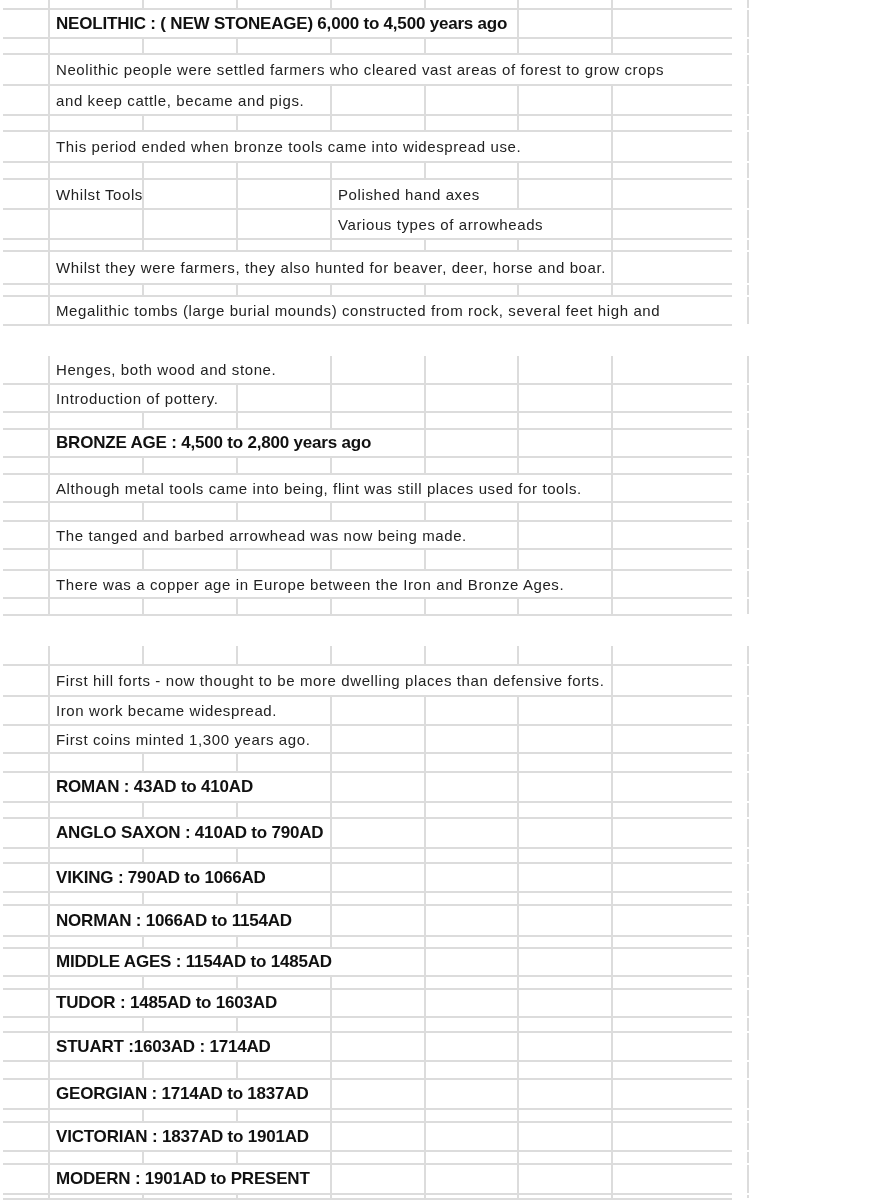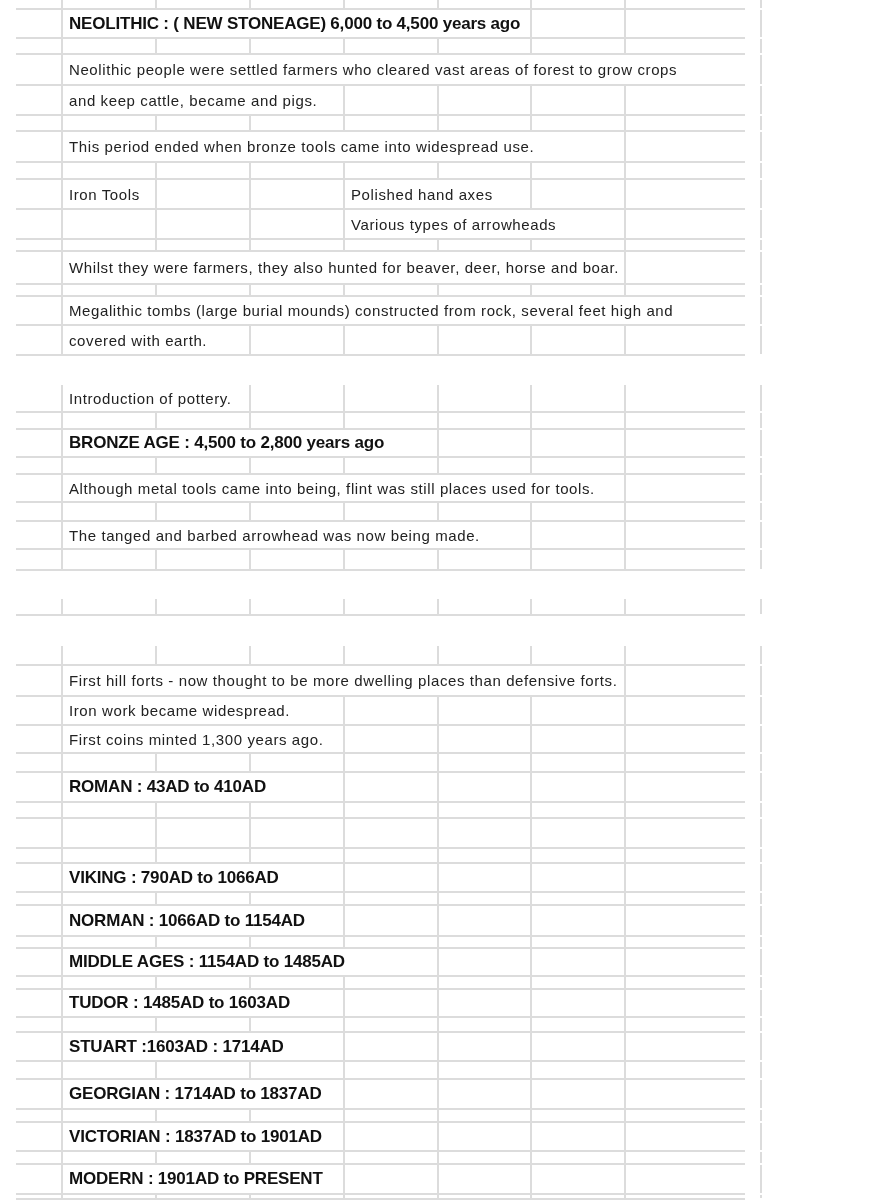--- a/index.html
+++ b/index.html
@@ -1,19 +1,19 @@
 <!DOCTYPE html>
 <html><head>
 <meta charset="utf-8">
 <style>
   html, body { margin:0; padding:0; background:#ffffff; }
   body { width:896px; height:1200px; overflow:hidden; position:relative;
          font-family:"Liberation Sans", "DejaVu Sans", sans-serif; color:#1a1a1a; }
   #sheet { position:absolute; left:0; top:0; width:896px; height:1200px; }
-  .row { position:absolute; left:16px; width:729px; box-sizing:border-box;
+  .row { position:absolute; left:3px; width:729px; box-sizing:border-box;
          border-bottom:2px solid #dcdcdc; }
   .cell { position:absolute; top:0; height:100%; box-sizing:border-box;
           border-right:2px solid #dcdcdc; background:#fff; }
   .txt { position:absolute; top:0; height:100%; display:flex; align-items:center;
          white-space:nowrap; background:#fff; padding-left:6px; box-sizing:border-box; z-index:2; }
   .txt.body { font-size:15px; letter-spacing:0.6px; color:#222; }
   .txt.head { font-size:17px; font-weight:bold; letter-spacing:-0.2px; color:#111; }
 </style>
 </head>
 <body>
@@ -114,21 +114,21 @@
     <div class="row" style="top: 180px; height: 30px;">
       <div class="cell" style="left: 0px; width: 47px;"></div>
       <div class="cell" style="left: 47px; width: 94px;"></div>
       <div class="cell" style="left: 141px; width: 94px;"></div>
       <div class="cell" style="left: 235px; width: 94px;"></div>
       <div class="cell" style="left: 329px; width: 94px;"></div>
       <div class="cell" style="left: 423px; width: 93px;"></div>
       <div class="cell" style="left: 516px; width: 94px;"></div>
       <div class="cell" style="left: 610px; width: 136px;"></div>
       <div class="cell" style="left: 746px; width: 150px;"></div>
-      <div class="txt body" style="left: 47px; height: 28px; width: 84px;">Iron Tools</div>
+      <div class="txt body" style="left: 47px; height: 28px; width: 84px;">Whilst Tools</div>
       <div class="txt body" style="left: 329px; height: 28px; width: 152px;">Polished hand axes</div>
     </div>
     <div class="row" style="top: 210px; height: 30px;">
       <div class="cell" style="left: 0px; width: 47px;"></div>
       <div class="cell" style="left: 47px; width: 94px;"></div>
       <div class="cell" style="left: 141px; width: 94px;"></div>
       <div class="cell" style="left: 235px; width: 94px;"></div>
       <div class="cell" style="left: 329px; width: 94px;"></div>
       <div class="cell" style="left: 423px; width: 93px;"></div>
       <div class="cell" style="left: 516px; width: 94px;"></div>
@@ -175,31 +175,31 @@
       <div class="cell" style="left: 47px; width: 94px;"></div>
       <div class="cell" style="left: 141px; width: 94px;"></div>
       <div class="cell" style="left: 235px; width: 94px;"></div>
       <div class="cell" style="left: 329px; width: 94px;"></div>
       <div class="cell" style="left: 423px; width: 93px;"></div>
       <div class="cell" style="left: 516px; width: 94px;"></div>
       <div class="cell" style="left: 610px; width: 136px;"></div>
       <div class="cell" style="left: 746px; width: 150px;"></div>
       <div class="txt body" style="left: 47px; height: 27px; width: 614px;">Megalithic tombs (large burial mounds) constructed from rock, several feet high and</div>
     </div>
-    <div class="row" style="top: 326px; height: 30px;">
-      <div class="cell" style="left: 0px; width: 47px;"></div>
-      <div class="cell" style="left: 47px; width: 94px;"></div>
-      <div class="cell" style="left: 141px; width: 94px;"></div>
-      <div class="cell" style="left: 235px; width: 94px;"></div>
-      <div class="cell" style="left: 329px; width: 94px;"></div>
-      <div class="cell" style="left: 423px; width: 93px;"></div>
-      <div class="cell" style="left: 516px; width: 94px;"></div>
-      <div class="cell" style="left: 610px; width: 136px;"></div>
-      <div class="cell" style="left: 746px; width: 150px;"></div>
-      <div class="txt body" style="left: 47px; height: 28px; width: 148px;">covered with earth.</div>
+    <div class="row" style="top: 356px; height: 29px;">
+      <div class="cell" style="left: 0px; width: 47px;"></div>
+      <div class="cell" style="left: 47px; width: 94px;"></div>
+      <div class="cell" style="left: 141px; width: 94px;"></div>
+      <div class="cell" style="left: 235px; width: 94px;"></div>
+      <div class="cell" style="left: 329px; width: 94px;"></div>
+      <div class="cell" style="left: 423px; width: 93px;"></div>
+      <div class="cell" style="left: 516px; width: 94px;"></div>
+      <div class="cell" style="left: 610px; width: 136px;"></div>
+      <div class="cell" style="left: 746px; width: 150px;"></div>
+      <div class="txt body" style="left: 47px; height: 27px; width: 230px;">Henges, both wood and stone.</div>
     </div>
     <div class="row" style="top: 385px; height: 28px;">
       <div class="cell" style="left: 0px; width: 47px;"></div>
       <div class="cell" style="left: 47px; width: 94px;"></div>
       <div class="cell" style="left: 141px; width: 94px;"></div>
       <div class="cell" style="left: 235px; width: 94px;"></div>
       <div class="cell" style="left: 329px; width: 94px;"></div>
       <div class="cell" style="left: 423px; width: 93px;"></div>
       <div class="cell" style="left: 516px; width: 94px;"></div>
       <div class="cell" style="left: 610px; width: 136px;"></div>
@@ -279,20 +279,32 @@
       <div class="cell" style="left: 0px; width: 47px;"></div>
       <div class="cell" style="left: 47px; width: 94px;"></div>
       <div class="cell" style="left: 141px; width: 94px;"></div>
       <div class="cell" style="left: 235px; width: 94px;"></div>
       <div class="cell" style="left: 329px; width: 94px;"></div>
       <div class="cell" style="left: 423px; width: 93px;"></div>
       <div class="cell" style="left: 516px; width: 94px;"></div>
       <div class="cell" style="left: 610px; width: 136px;"></div>
       <div class="cell" style="left: 746px; width: 150px;"></div>
     </div>
+    <div class="row" style="top: 571px; height: 28px;">
+      <div class="cell" style="left: 0px; width: 47px;"></div>
+      <div class="cell" style="left: 47px; width: 94px;"></div>
+      <div class="cell" style="left: 141px; width: 94px;"></div>
+      <div class="cell" style="left: 235px; width: 94px;"></div>
+      <div class="cell" style="left: 329px; width: 94px;"></div>
+      <div class="cell" style="left: 423px; width: 93px;"></div>
+      <div class="cell" style="left: 516px; width: 94px;"></div>
+      <div class="cell" style="left: 610px; width: 136px;"></div>
+      <div class="cell" style="left: 746px; width: 150px;"></div>
+      <div class="txt body" style="left: 47px; height: 26px; width: 518px;">There was a copper age in Europe between the Iron and Bronze Ages.</div>
+    </div>
     <div class="row" style="top: 599px; height: 17px;">
       <div class="cell" style="left: 0px; width: 47px;"></div>
       <div class="cell" style="left: 47px; width: 94px;"></div>
       <div class="cell" style="left: 141px; width: 94px;"></div>
       <div class="cell" style="left: 235px; width: 94px;"></div>
       <div class="cell" style="left: 329px; width: 94px;"></div>
       <div class="cell" style="left: 423px; width: 93px;"></div>
       <div class="cell" style="left: 516px; width: 94px;"></div>
       <div class="cell" style="left: 610px; width: 136px;"></div>
       <div class="cell" style="left: 746px; width: 150px;"></div>
@@ -381,20 +393,21 @@
     <div class="row" style="top: 819px; height: 30px;">
       <div class="cell" style="left: 0px; width: 47px;"></div>
       <div class="cell" style="left: 47px; width: 94px;"></div>
       <div class="cell" style="left: 141px; width: 94px;"></div>
       <div class="cell" style="left: 235px; width: 94px;"></div>
       <div class="cell" style="left: 329px; width: 94px;"></div>
       <div class="cell" style="left: 423px; width: 93px;"></div>
       <div class="cell" style="left: 516px; width: 94px;"></div>
       <div class="cell" style="left: 610px; width: 136px;"></div>
       <div class="cell" style="left: 746px; width: 150px;"></div>
+      <div class="txt head" style="left: 47px; height: 28px; width: 277px;">ANGLO SAXON : 410AD to 790AD</div>
     </div>
     <div class="row" style="top: 849px; height: 15px;">
       <div class="cell" style="left: 0px; width: 47px;"></div>
       <div class="cell" style="left: 47px; width: 94px;"></div>
       <div class="cell" style="left: 141px; width: 94px;"></div>
       <div class="cell" style="left: 235px; width: 94px;"></div>
       <div class="cell" style="left: 329px; width: 94px;"></div>
       <div class="cell" style="left: 423px; width: 93px;"></div>
       <div class="cell" style="left: 516px; width: 94px;"></div>
       <div class="cell" style="left: 610px; width: 136px;"></div>

